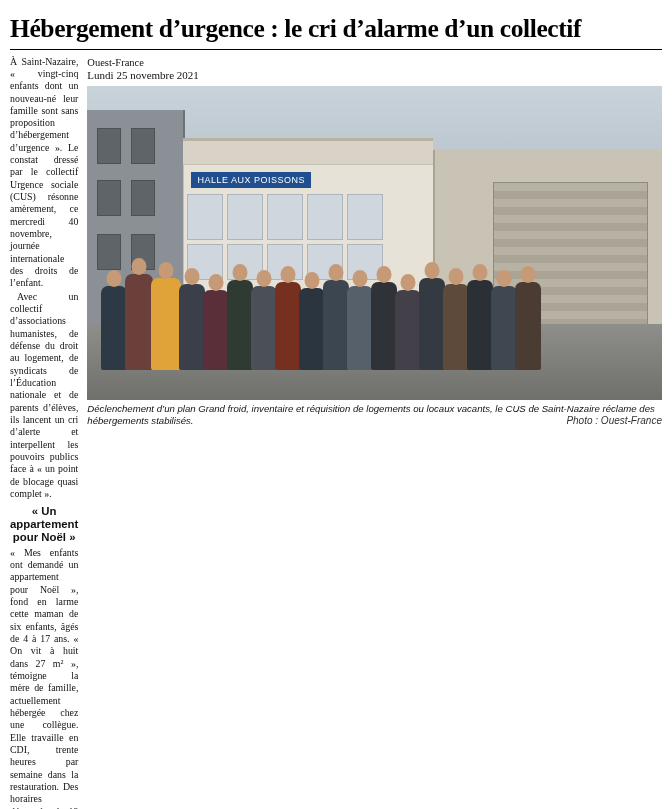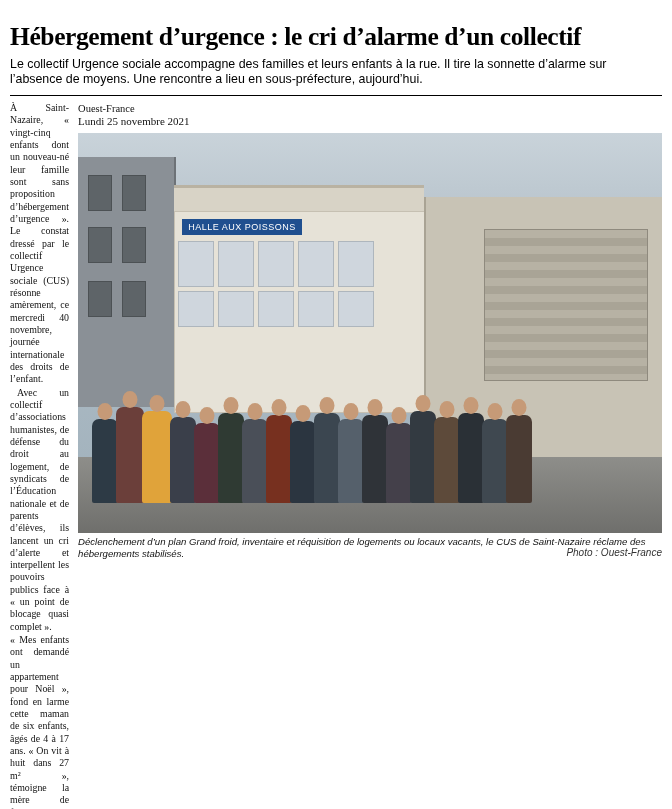--- a/index.html
+++ b/index.html
@@ -23,21 +23,21 @@
   }
   .inner {
     padding: 8px 10px 0 10px;
   }
   .headline {
     font-family: "Liberation Serif", serif;
     font-weight: bold;
     font-size: 25.5px;
     line-height: 1.04;
     letter-spacing: -0.4px;
-    margin: 16px 0 6px 0;
+    margin: 8px 0 6px 0;
     color: #000;
   }
   .standfirst {
     font-family: "Liberation Sans", sans-serif;
     font-size: 12.4px;
     line-height: 1.27;
     margin: 0 0 7px 0;
     color: #000;
   }
   .rule-thin {
@@ -67,21 +67,21 @@
   .masthead .brand {
     display: block;
   }
   .masthead .date {
     display: block;
     font-size: 11px;
   }
   
   .photo {
     width: 100%;
-    height: 400px;
+    height: 314px;
     position: relative;
     overflow: hidden;
     background: linear-gradient(#b9c4cc, #9fb0bb);
   }
   .sky {
     position: absolute; left: 0; top: 0; right: 0; height: 112px;
     background: linear-gradient(#c9d3da, #b3bfc8);
   }
   .bldg-left {
     position: absolute; left: 0; top: 24px; width: 96px; height: 250px;
@@ -195,28 +195,29 @@
   .it { font-style: italic; }
   .lead-col p:first-child { text-indent: 0; }
 </style>
 </head>
 <body>
 
 <div class="page">
   <div class="inner">
 
     <h1 class="headline">Hébergement d’urgence : le cri d’alarme d’un collectif</h1>
-    <p class="standfirst">Le collectif Urgence sociale accompagne des familles et leurs enfants à la rue. Il tire la sonnette d’alarme sur l’absence de moyens. Une rencontre a lieu en sous-préfecture, aujourd’hui.</p>
     <hr class="rule-thin">
 
     <div class="top-area">
 
       <div class="col-left col lead-col">
         <p>À Saint-Nazaire, « vingt-cinq enfants dont un nouveau-né leur famille sont sans proposition d’hébergement d’urgence ». Le constat dressé par le collectif Urgence sociale (CUS) résonne amèrement, ce mercredi 40 novembre, journée internationale des droits de l’enfant.</p>
         <p>Avec un collectif d’associations humanistes, de défense du droit au logement, de syndicats de l’Éducation nationale et de parents d’élèves, ils lancent un cri d’alerte et interpellent les pouvoirs publics face à « un point de blocage quasi complet ».</p>
+        <div class="subhead" style="white-space:pre-line">« Un appartement
+pour Noël »</div>
         <p class="noind">« Mes enfants ont demandé un appartement pour Noël », fond en larme cette maman de six enfants, âgés de 4 à 17 ans. « On vit à huit dans 27 m² », témoigne la mère de famille, actuellement hébergée chez une collègue. Elle travaille en CDI, trente heures par semaine dans la restauration. Des horaires découpés, de 12 h à 15 h et de 18 h à 23 h.</p>
 
       </div>
 
       <div class="media">
         <div class="masthead">
           <span class="brand">Ouest-France</span>
           <span class="date">Lundi 25 novembre 2021</span>
         </div>
 

